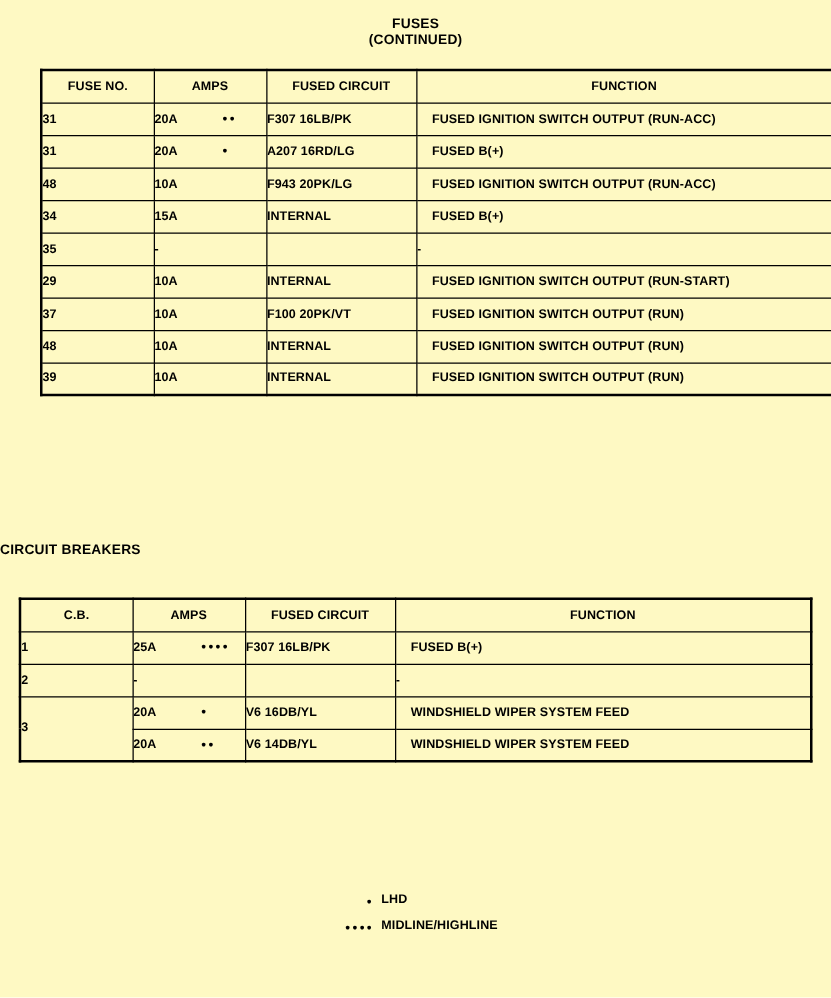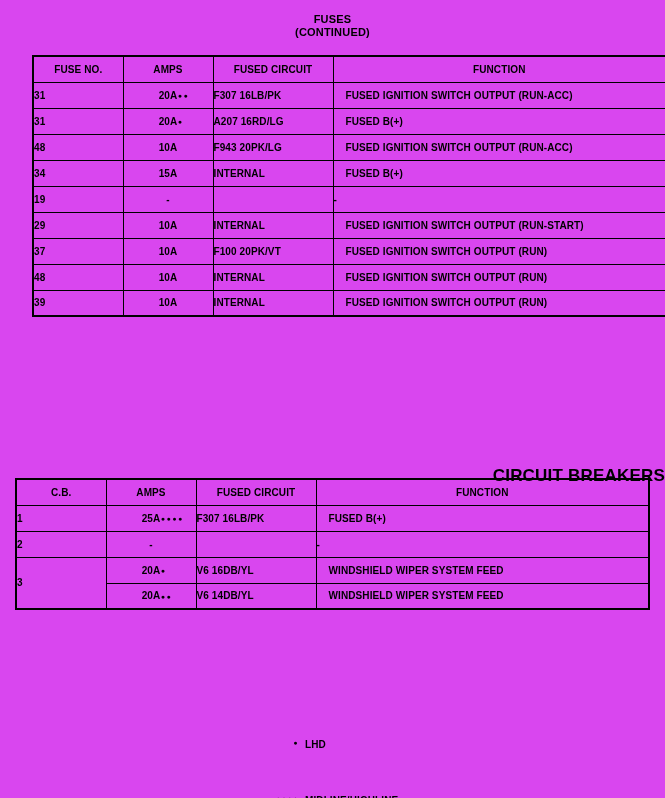--- a/index.html
+++ b/index.html
@@ -1,43 +1,43 @@
 <!DOCTYPE html>
 <html><head>
 <meta charset="utf-8">
 <style>
   * { box-sizing: border-box; margin: 0; padding: 0; }
   html, body { background: #ffffff; }
   .doc {
     position: relative;
     width: 665px;
     height: 798px;
-    background: #d946ef;
+    background: #fef9c3;
     font-family: "Liberation Sans", "DejaVu Sans", sans-serif;
     font-weight: 700;
     color: #000;
     overflow: hidden;
   }
   .titles {
     position: absolute;
     top: 13px;
     left: 0;
     width: 100%;
     text-align: center;
     font-size: 11px;
     line-height: 13px;
     letter-spacing: 0.2px;
   }
   .section-title {
     position: absolute;
-    top: 466px;
+    top: 434px;
     left: 0;
     width: 100%;
-    text-align: right;
-    font-size: 17px;
+    text-align: left;
+    font-size: 11px;
     letter-spacing: 0.2px;
   }
   table.spec {
     position: absolute;
     left: 15px;
     width: 635px;
     border-collapse: collapse;
     table-layout: fixed;
     border: 2px solid #000;
   }
@@ -49,31 +49,31 @@
     font-size: 10px;
     font-weight: 700;
     vertical-align: middle;
     overflow: hidden;
     white-space: nowrap;
     letter-spacing: 0.1px;
   }
   .spec th { text-align: center; }
   td.c { }
   td.fn { text-align: left; padding-left: 12px; }
-  td.amps { position: relative; text-align: center; }
+  td.amps { position: relative; text-align: left; }
   .dots {
     position: absolute;
     left: 61%;
     top: 50%;
     transform: translateY(-50%);
     font-size: 7px;
     letter-spacing: 1.5px;
   }
   .legend { position: absolute; left: 245px; top: 704px; }
-  .legend-row { display: flex; align-items: flex-start; height: 21px; margin-top: 35px; }
+  .legend-row { display: flex; align-items: flex-end; height: 21px; }
   .legend-dots {
     width: 60px;
     text-align: right;
     padding-right: 6px;
     font-size: 7px;
     letter-spacing: 1.5px;
     line-height: 1;
   }
   .legend-label { font-size: 10px; letter-spacing: 0.1px; }
 </style>
@@ -119,21 +119,21 @@
       <td class="c">F943 20PK/LG</td>
       <td class="fn">FUSED IGNITION SWITCH OUTPUT (RUN-ACC)</td>
     </tr>
     <tr>
       <td class="c">34</td>
       <td class="amps"><span>15A</span><span class="dots"></span></td>
       <td class="c">INTERNAL</td>
       <td class="fn">FUSED B(+)</td>
     </tr>
     <tr>
-      <td class="c">19</td>
+      <td class="c">35</td>
       <td class="amps"><span>-</span><span class="dots"></span></td>
       <td class="c"></td>
       <td class="c">-</td>
     </tr>
     <tr>
       <td class="c">29</td>
       <td class="amps"><span>10A</span><span class="dots"></span></td>
       <td class="c">INTERNAL</td>
       <td class="fn">FUSED IGNITION SWITCH OUTPUT (RUN-START)</td>
     </tr>

